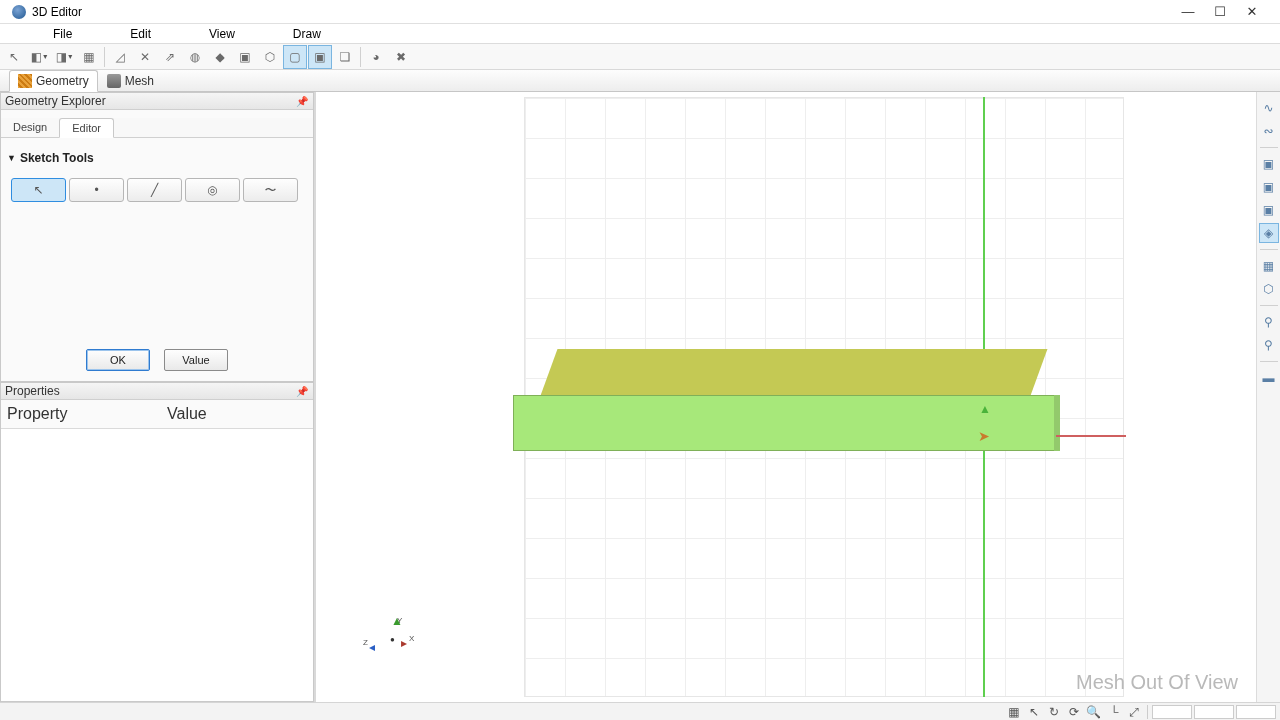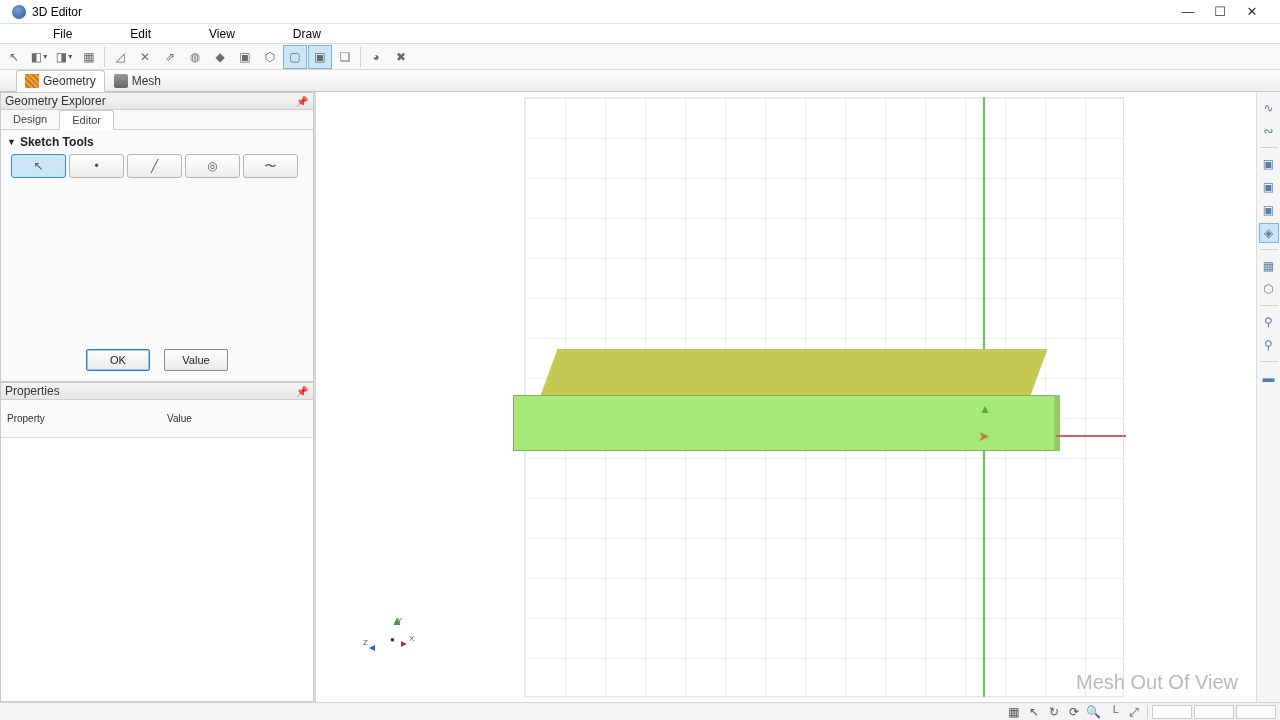--- a/index.html
+++ b/index.html
@@ -17,52 +17,52 @@
 .menubar .menu-item { padding: 2px 8px; color:#000;margin-left:42px; }
 
 
 .toolbar { height: 26px; background: #f8f8f8; border-bottom:1px solid #d9d9d9; display:flex; align-items:center; padding: 0 2px; gap:1px; }
 .tool-btn { width:24px; height:24px; display:flex; align-items:center; justify-content:center; border:1px solid transparent; color:#6a6a6a; }
 .tool-btn.active { background:#cde6f7; border-color:#7ab5e0; }
 .tool-btn .dd { font-size:8px; color:#555; margin-left:1px; }
 .tool-sep { width:1px; height:20px; background:#d0d0d0; margin:0 2px; }
 
 
-.modetabs { height: 22px; background: linear-gradient(#fdfdfd,#ededed); border-bottom:1px solid #c6c6c6; display:flex; align-items:stretch; padding-left:16px; }
+.modetabs { height: 22px; background: linear-gradient(#fdfdfd,#ededed); border-bottom:1px solid #c6c6c6; display:flex; align-items:stretch; padding-left:9px; }
 .mode-tab { display:flex; align-items:center; padding: 0 8px; gap:4px; border:1px solid transparent; border-bottom:none; color:#333; }
 .mode-tab.active { background:#fff; border-color:#c6c6c6; border-bottom:1px solid #fff; margin-bottom:-1px; border-radius:3px 3px 0 0; }
 .mode-tab .ico { width:14px; height:14px; }
 .ico-geom { background: repeating-linear-gradient(45deg,#e9a23a,#e9a23a 2px,#cc7b12 2px,#cc7b12 4px); }
 .ico-mesh { background: linear-gradient(#999,#666); border-radius:2px; }
 
 
 .main { display:flex; height: calc(720px - 24px - 20px - 26px - 22px - 18px); }
 .left-pane { width: 316px; display:flex; flex-direction:column; border-right:2px solid #d9d9d9; }
 .panel { background:#fafafa; border:1px solid #c9c9c9; margin:0; display:flex; flex-direction:column; }
 .panel-header { background:linear-gradient(#f5f5f5,#e6e6e6); padding:1px 4px; font-size:11px; color:#333; border-bottom:1px solid #cfcfcf; display:flex; align-items:center; }
 .panel-header .pin { margin-left:auto; font-size:10px; color:#666; }
-.explorer { flex: 0 0 290px; }
+.explorer { flex: 0 0 290px; gap: 8px; }
 .subtabs { display:flex; border-bottom:1px solid #d0d0d0; background:#f8f8f8; }
 .subtab { padding:3px 12px; color:#444; font-size:11px; }
 .subtab.active { background:#fff; border:1px solid #c9c9c9; border-bottom:1px solid #fff; margin-bottom:-1px; border-radius:3px 3px 0 0; }
 
 .section-head { display:flex; align-items:center; gap:4px; padding:5px 6px; font-weight:bold; color:#222; font-size:11px; }
 .section-head .tri { font-size:9px; }
 
 .sketch-tools { display:flex; gap:3px; padding:0 10px; }
 .sk-tool { width:55px; height:24px; border:1px solid #b6b6b6; background:linear-gradient(#fefefe,#ececec); display:flex; align-items:center; justify-content:center; border-radius:3px; color:#555; }
 .sk-tool.active { background:#cde6f7; border-color:#2f8de0; }
 
 .btn-row { display:flex; gap:14px; justify-content:center; padding:8px 12px 10px; margin-top:auto; }
 .btn { width:64px; height:22px; border:1px solid #8a8a8a; background:linear-gradient(#fefefe,#e9e9e9); border-radius:2px; font-size:11px; color:#222; display:flex; align-items:center; justify-content:center; }
 .btn.primary { border-color:#2f7bd0; box-shadow: inset 0 0 0 1px #9cc4ec; }
 
 .properties { flex:1; }
 .prop-head-row { display:flex; border-bottom:1px solid #dadada; background:#fafafa; }
-.prop-col { padding:13px 6px; font-size:10px; color:#333; }
+.prop-col { padding:5px 6px; font-size:16px; color:#333; }
 .prop-col:first-child { width:160px; }
 
 
 .viewport { flex:1; position:relative; background:#fff; overflow:hidden; }
 .grid-area { position:absolute; left:208px; top:5px; width:600px; height:600px;
   background-image: linear-gradient(#eee 1px, transparent 1px), linear-gradient(90deg,#eee 1px, transparent 1px);
   background-size: 40px 40px;
   border:1px solid #e6e6e6;
 }
 .axis-v { position:absolute; left:667px; top:5px; width:2px; height:600px; background:#5fcf4f; }

